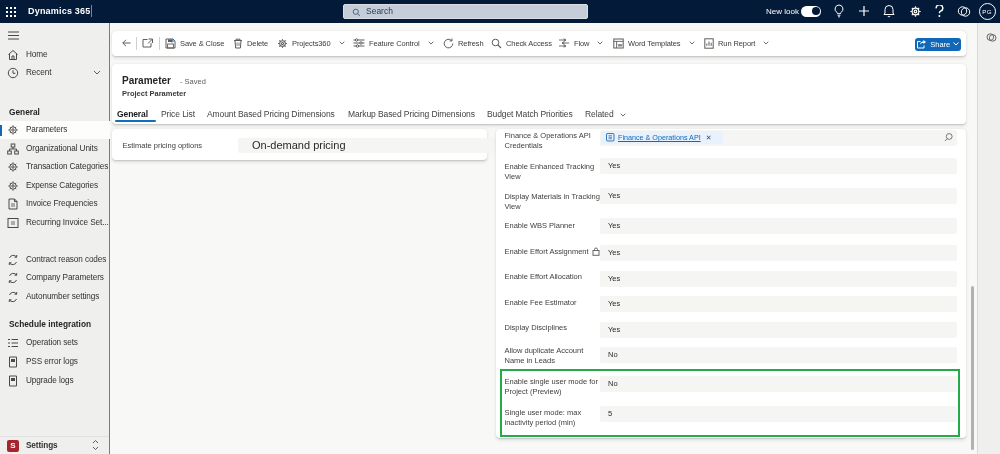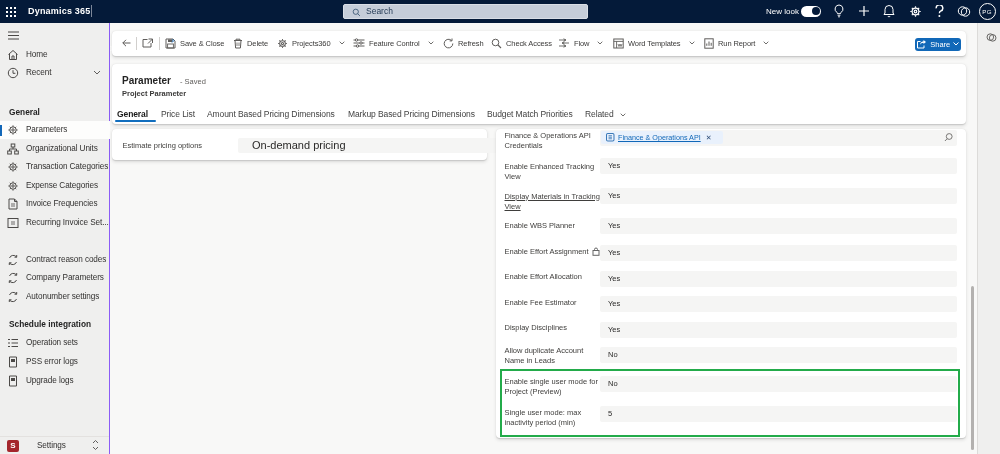--- a/index.html
+++ b/index.html
@@ -287,21 +287,21 @@
   <div class="sbrow" style="top:348.5px;">
     <svg class="ic" viewBox="0 0 12 12">
         <path d="M2.5 1 H9.5 V11 H2.5 Z M2.5 1 V11" fill="none" stroke="#4c4a48" stroke-width="1"></path>
         <rect x="4" y="3" width="4" height="3" fill="#4c4a48"></rect>
       </svg>
     <div class="tx">Upgrade logs</div>
   </div>
   <div style="position:absolute;left:0;top:413px;width:109px;border-top:1px solid #e3e1df;"></div>
   <div class="sbrow" style="top:414px;">
     <div style="position:absolute;left:7px;top:2.5px;width:12px;height:12px;background:#a4262c;border-radius:2px;color:#fff;font-size:8px;font-weight:bold;text-align:center;line-height:12px;">S</div>
-    <div class="tx" style="font-weight:normal;margin-left:11px;">Settings</div>
+    <div class="tx" style="font-weight:bold;">Settings</div>
     <div class="chev" style="top:2px;right:11px;">
         <svg width="7" height="12" viewBox="0 0 7 12">
           <path d="M1 4 L3.5 1.5 L6 4 M1 8 L3.5 10.5 L6 8" fill="none" stroke="#605e5c" stroke-width="1"></path>
         </svg>
       </div>
   </div>
 </div>
 <div id="rightrail" class="abs">
   <svg style="position:absolute;left:8px;top:9px;" width="11" height="11" viewBox="0 0 14 13">
       <circle cx="5.5" cy="6" r="4.2" fill="none" stroke="#5f5d5b" stroke-width="1.2"></circle>
@@ -467,21 +467,21 @@
     </div>
     <svg style="position:absolute;right:4.5px;top:3.8px;" width="9" height="9" viewBox="0 0 9 9">
         <circle cx="5.2" cy="3.5" r="2.9" fill="none" stroke="#6b6966" stroke-width="0.9"></circle>
         <line x1="3.1" y1="5.8" x2="0.9" y2="8" stroke="#6b6966" stroke-width="0.9"></line>
       </svg>
   </div>
 
   <div class="flabel" style="left:8.5px;top:33px;">Enable Enhanced Tracking<br>View</div>
   <div class="fbox" style="top:29.5px;">Yes</div>
 
-  <div class="flabel" style="left:8.5px;top:63px;text-decoration:underline;">Display Materials in Tracking<br>View</div>
+  <div class="flabel" style="left:8.5px;top:63px;">Display Materials in Tracking<br>View</div>
   <div class="fbox" style="top:59.5px;">Yes</div>
 
   <div class="flabel" style="left:8.5px;top:92px;">Enable WBS Planner</div>
   <div class="fbox" style="top:89px;">Yes</div>
 
   <div class="flabel" style="left:8.5px;top:118px;">Enable Effort Assignment
     <svg style="position:absolute;left:87px;top:0px;" width="8" height="9" viewBox="0 0 8 9">
         <rect x="1" y="3.5" width="6" height="4.8" fill="none" stroke="#666" stroke-width="1"></rect>
         <path d="M2.5 3.5 V2.5 a1.5 1.5 0 0 1 3 0 V3.5" fill="none" stroke="#666" stroke-width="1"></path>
       </svg>

